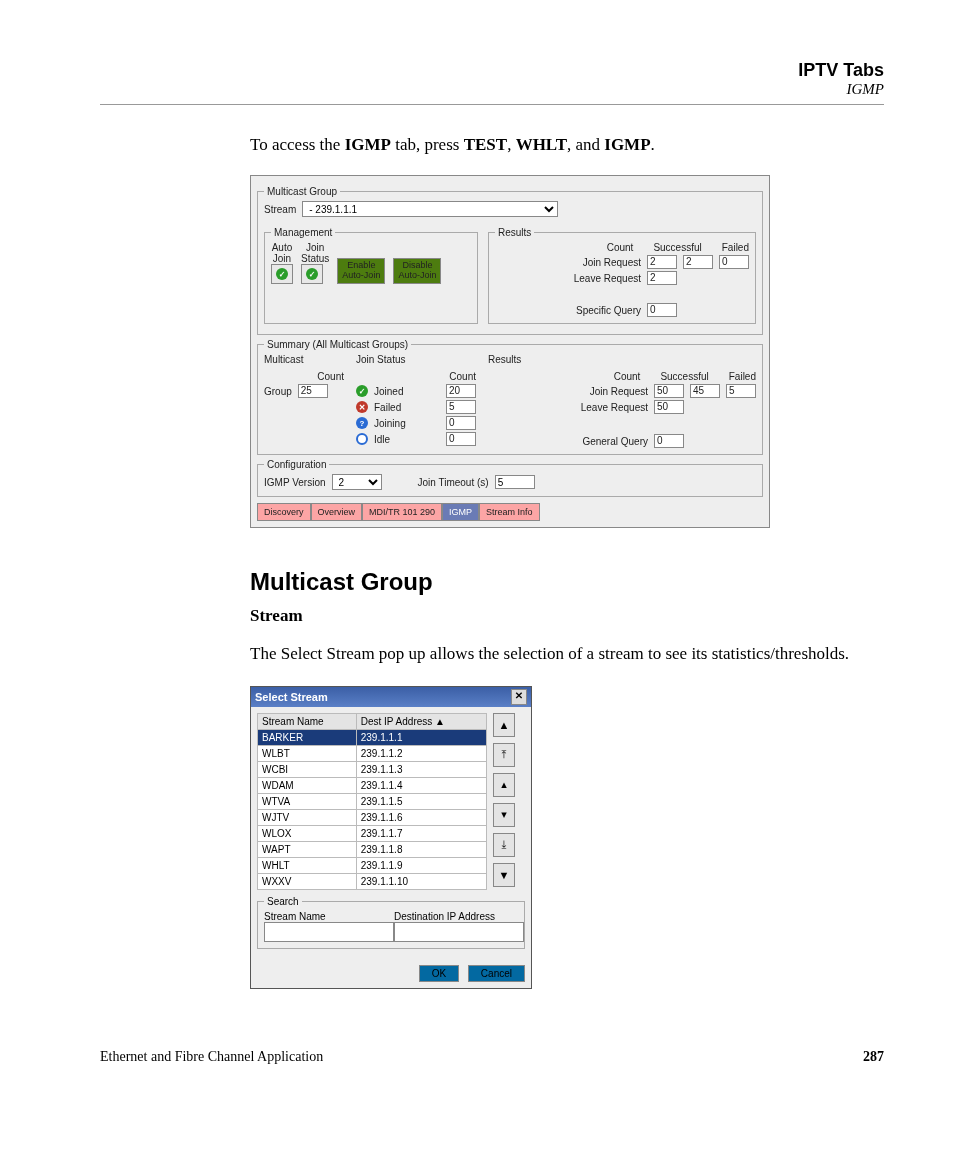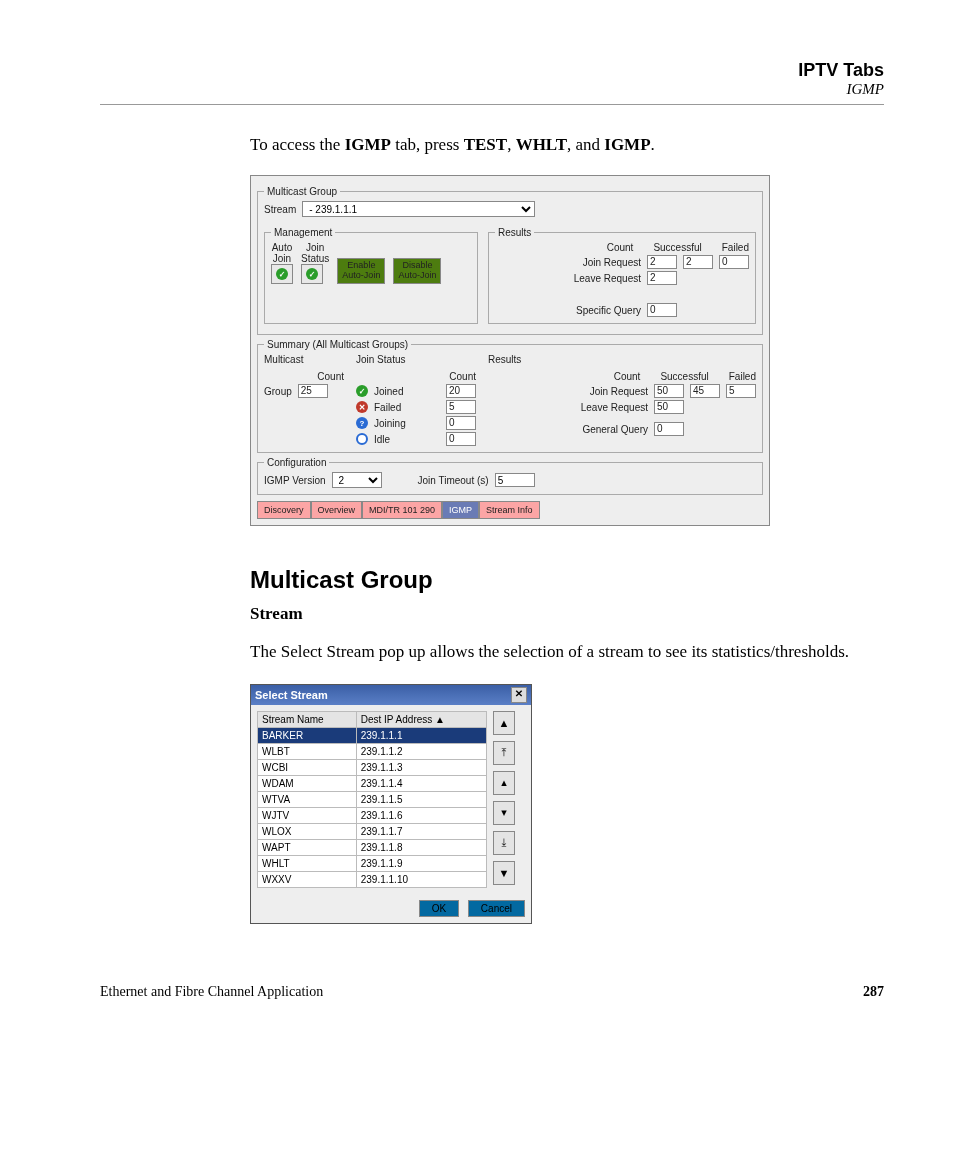--- a/index.html
+++ b/index.html
@@ -200,21 +200,21 @@
 
 <p class="intro">
   <span>To access the </span><b>IGMP</b><span> tab, press </span><b>TEST</b><span>, </span><b>WHLT</b><span>, and </span><b>IGMP</b><span>.</span>
 </p>
 
 <div class="panel">
   <fieldset>
     <legend>Multicast Group</legend>
     <div class="row">
       <span class="lbl">Stream</span>
-      <select class="dropdown" style="width:233px">
+      <select class="dropdown" style="width:256px">
         <option>- 239.1.1.1</option>
       </select>
     </div>
 
     <div class="two-col" style="margin-top:6px">
 
       <fieldset class="subgroup" style="flex:0 0 200px">
         <legend>Management</legend>
         <div class="row" style="align-items:flex-end;gap:8px">
           <div style="text-align:center">
@@ -317,21 +317,21 @@
             <div class="valbox">50</div>
             <div class="valbox">45</div>
             <div class="valbox">5</div>
           </div>
         <div class="row" style="justify-content:flex-end;gap:6px;margin-top:2px">
             <span class="lbl">Leave Request</span>
             <div class="valbox">50</div>
             <div style="width:30px"></div>
             <div style="width:30px"></div>
           </div>
-        <div class="row" style="justify-content:flex-end;gap:6px;margin-top:8px">
+        <div class="row" style="justify-content:flex-end;gap:6px;margin-top:20px">
             <span class="lbl">General Query</span>
             <div class="valbox">0</div>
             <div style="width:30px"></div>
             <div style="width:30px"></div>
           </div>
       </div>
     </div>
   </fieldset>
 
   <fieldset>
@@ -416,20 +416,33 @@
       </table>
       <div class="side-btns">
         <div class="side-btn">▲</div>
         <div class="side-btn">⤒</div>
         <div class="side-btn">▴</div>
         <div class="side-btn">▾</div>
         <div class="side-btn">⤓</div>
         <div class="side-btn">▼</div>
       </div>
     </div>
+    <fieldset style="margin-top:6px">
+      <legend>Search</legend>
+      <div class="row">
+        <div style="flex:1">
+          <div class="lbl">Stream Name</div>
+          <input class="search-box" style="">
+        </div>
+        <div style="flex:1">
+          <div class="lbl">Destination IP Address</div>
+          <input class="search-box" style="">
+        </div>
+      </div>
+    </fieldset>
   </div>
   <div class="dlg-footer">
     <button class="dlg-btn">OK</button>
     <button class="dlg-btn">Cancel</button>
   </div>
 </div>
 
 <div class="page-footer">
   <span>Ethernet and Fibre Channel Application</span>
   <b>287</b>

